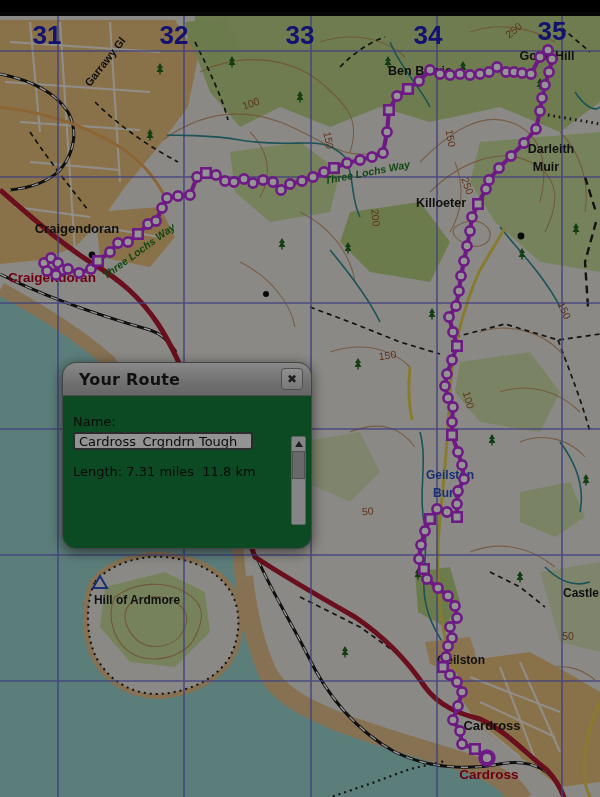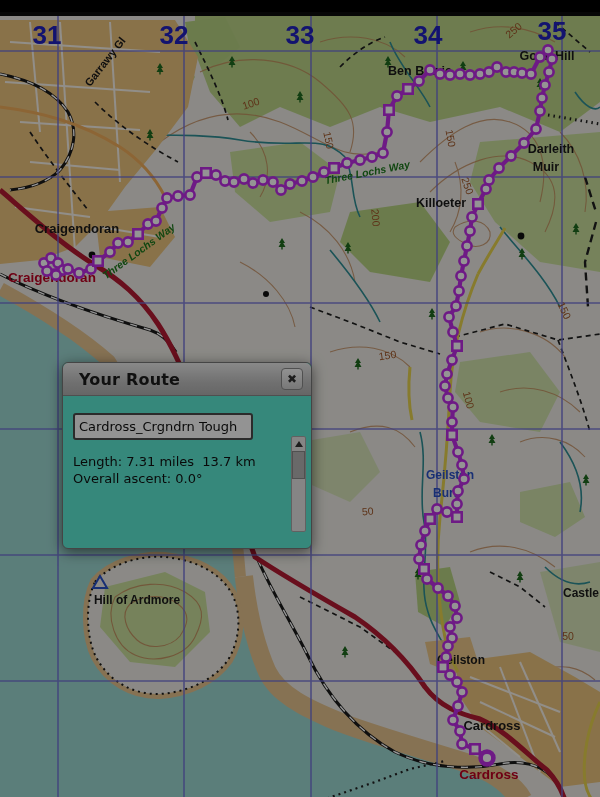--- a/index.html
+++ b/index.html
@@ -18,33 +18,33 @@
   svg.map{position:absolute;left:0;top:0;z-index:1;}
   svg text{font-family:"Liberation Sans","DejaVu Sans",sans-serif;}
   .lbl-blk{fill:var(--tblk);font-weight:bold;}
   .lbl-red{fill:var(--tred);font-weight:bold;}
   .lbl-grn{fill:var(--tgrn);font-weight:bold;font-style:italic;}
   .lbl-blu{fill:var(--tblu);font-weight:bold;}
   .lbl-brn{fill:var(--tbrn);}
   .gridnum{fill:var(--gridtxt);font-weight:bold;font-size:26px;}
   
   .dialog{position:absolute;left:62px;top:350px;width:250px;height:187px;z-index:10;
-    background:#5eead4;border:1px solid #777;border-radius:6px;
+    background:#15803d;border:1px solid #777;border-radius:14px;
     box-shadow:0 3px 14px rgba(0,0,0,.55);overflow:hidden;}
   .dlg-header{position:relative;height:33px;border-bottom:1px solid #888;
     border-radius:5px 5px 0 0;
     background:linear-gradient(#ECECEC,#C2C2C2 60%,#B0B0B0);
     display:flex;align-items:center;padding:0 8px 0 16px;}
   .dlg-title{font-size:16px;font-weight:bold;color:#1d1d1d;letter-spacing:.2px;}
   .dlg-close{margin-left:auto;width:22px;height:22px;border:1px solid #8a8a8a;border-radius:4px;
     background:linear-gradient(#FAFAFA,#CFCFCF);display:flex;align-items:center;justify-content:center;
     font-size:12px;font-weight:bold;color:#333;cursor:pointer;}
   .dlg-body{position:relative;padding:14px 26px 0 10px;font-size:13px;color:#111;}
   .dlg-name-label{margin-top:4px;}
-  .dlg-input{display:block;margin-top:3px;width:180px;height:27px;border:2px solid #4a4a4a;border-radius:3px;
+  .dlg-input{display:block;margin-top:3px;width:180px;height:18px;border:2px solid #4a4a4a;border-radius:3px;
     background:#FDFDFD;font-family:"DejaVu Sans","Liberation Sans",sans-serif;font-size:13px;
     padding:1px 4px;color:#111;white-space:nowrap;overflow:hidden;}
   .dlg-stats{margin-top:14px;}
   .dlg-stats div{white-space:pre;line-height:16.5px;}
   .scrollbar{position:absolute;right:5px;top:40px;bottom:5px;width:15px;background:#E6E6E6;
     border:1px solid #A8A8A8;border-radius:2px;}
   .sb-up,.sb-down{position:absolute;left:0;width:13px;height:13px;display:flex;align-items:center;justify-content:center;}
   .sb-up{top:0;}
   .tri-up{width:0;height:0;border-left:4px solid transparent;border-right:4px solid transparent;border-bottom:6px solid #333;}
   .sb-thumb{position:absolute;left:0;top:14px;width:13px;height:28px;background:#B5B5B5;border:1px solid #8a8a8a;}
@@ -397,24 +397,24 @@
   </svg>
 
   <div class="topbar"></div>
 
   <div class="dialog">
     <div class="dlg-header">
       <span class="dlg-title">Your Route</span>
       <span class="dlg-close">✖</span>
     </div>
     <div class="dlg-body">
+      <div class="dlg-name-label">Name:</div>
       <input class="dlg-input" type="text" value="Cardross_Crgndrn Tough" style="">
       <div class="dlg-stats">
-        <div>Length: 7.31 miles  13.7 km</div>
-        <div>Overall ascent: 0.0°</div>
+        <div>Length: 7.31 miles  11.8 km</div>
         <div>
           
         </div>
       </div>
       <div class="scrollbar">
         <div class="sb-up">
             <div class="tri-up"></div>
           </div>
         <div class="sb-thumb"></div>
 

